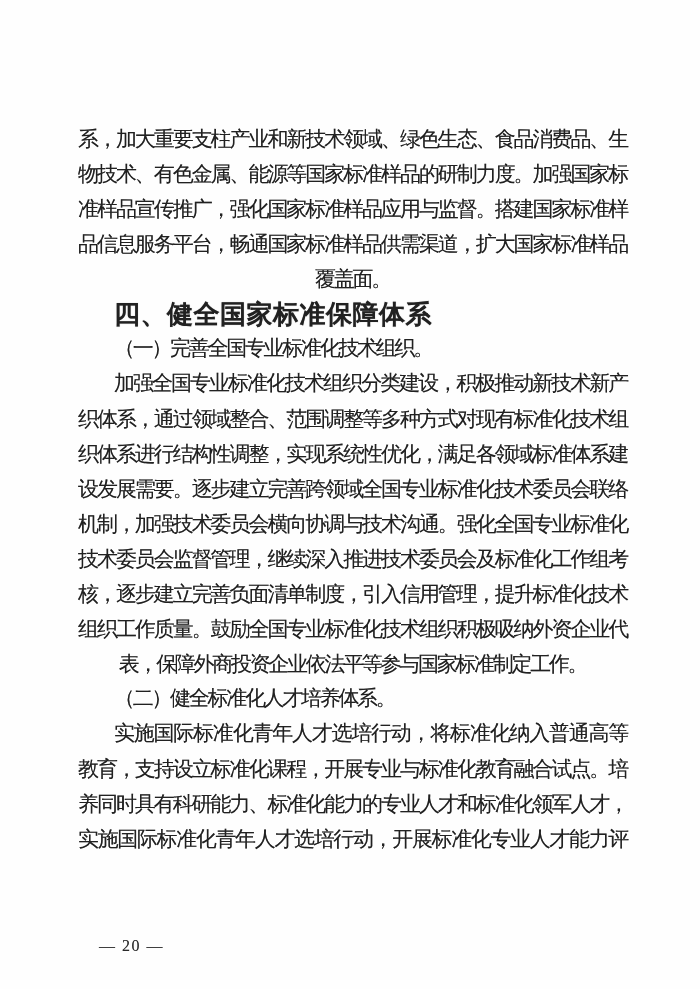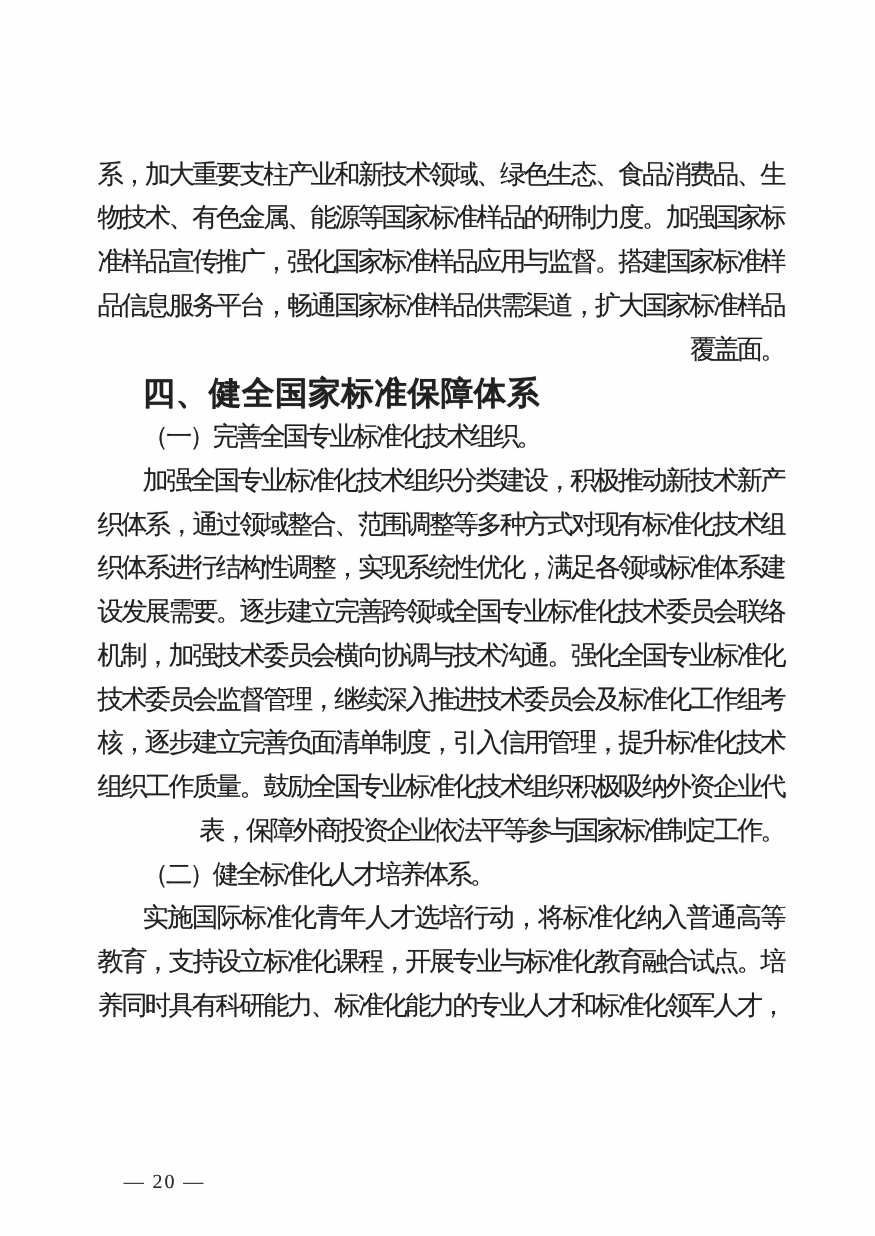--- a/index.html
+++ b/index.html
@@ -36,24 +36,25 @@
     font-size:21px;
     letter-spacing:-2.3px;
     white-space:normal;
     text-shadow:0 0 0.6px rgba(30,30,30,0.45);
   }
   .fill{
     text-align:justify;
     text-align-last:justify;
   }
   .end{
-    text-align:right;
+    text-align:center;
   }
   .indent{
     text-indent:36px;
+    font-family:Liberation Mono, monospace;
   }
   .heading{
     font-family:"Liberation Sans","DejaVu Sans",sans-serif;
     font-weight:bold;
     font-size:26px;
     letter-spacing:0.5px;
     text-align:left;
     text-align-last:left;
     text-shadow:0 0 0.7px rgba(20,20,20,0.6);
   }
@@ -91,15 +92,16 @@
     <div class="line fill">设发展需要。逐步建立完善跨领域全国专业标准化技术委员会联络</div>
     <div class="line fill">机制，加强技术委员会横向协调与技术沟通。强化全国专业标准化</div>
     <div class="line fill">技术委员会监督管理，继续深入推进技术委员会及标准化工作组考</div>
     <div class="line fill">核，逐步建立完善负面清单制度，引入信用管理，提升标准化技术</div>
     <div class="line fill">组织工作质量。鼓励全国专业标准化技术组织积极吸纳外资企业代</div>
     <div class="line end">表，保障外商投资企业依法平等参与国家标准制定工作。</div>
     <div class="line subheading indent">（二）健全标准化人才培养体系。</div>
     <div class="line fill indent">实施国际标准化青年人才选培行动，将标准化纳入普通高等</div>
     <div class="line fill">教育，支持设立标准化课程，开展专业与标准化教育融合试点。培</div>
     <div class="line fill">养同时具有科研能力、标准化能力的专业人才和标准化领军人才，</div>
+    <div class="line fill">实施国际标准化青年人才选培行动，开展标准化专业人才能力评</div>
   </div>
   <div class="page-number">— 20 —</div>
 </div>
 
 </body></html>

